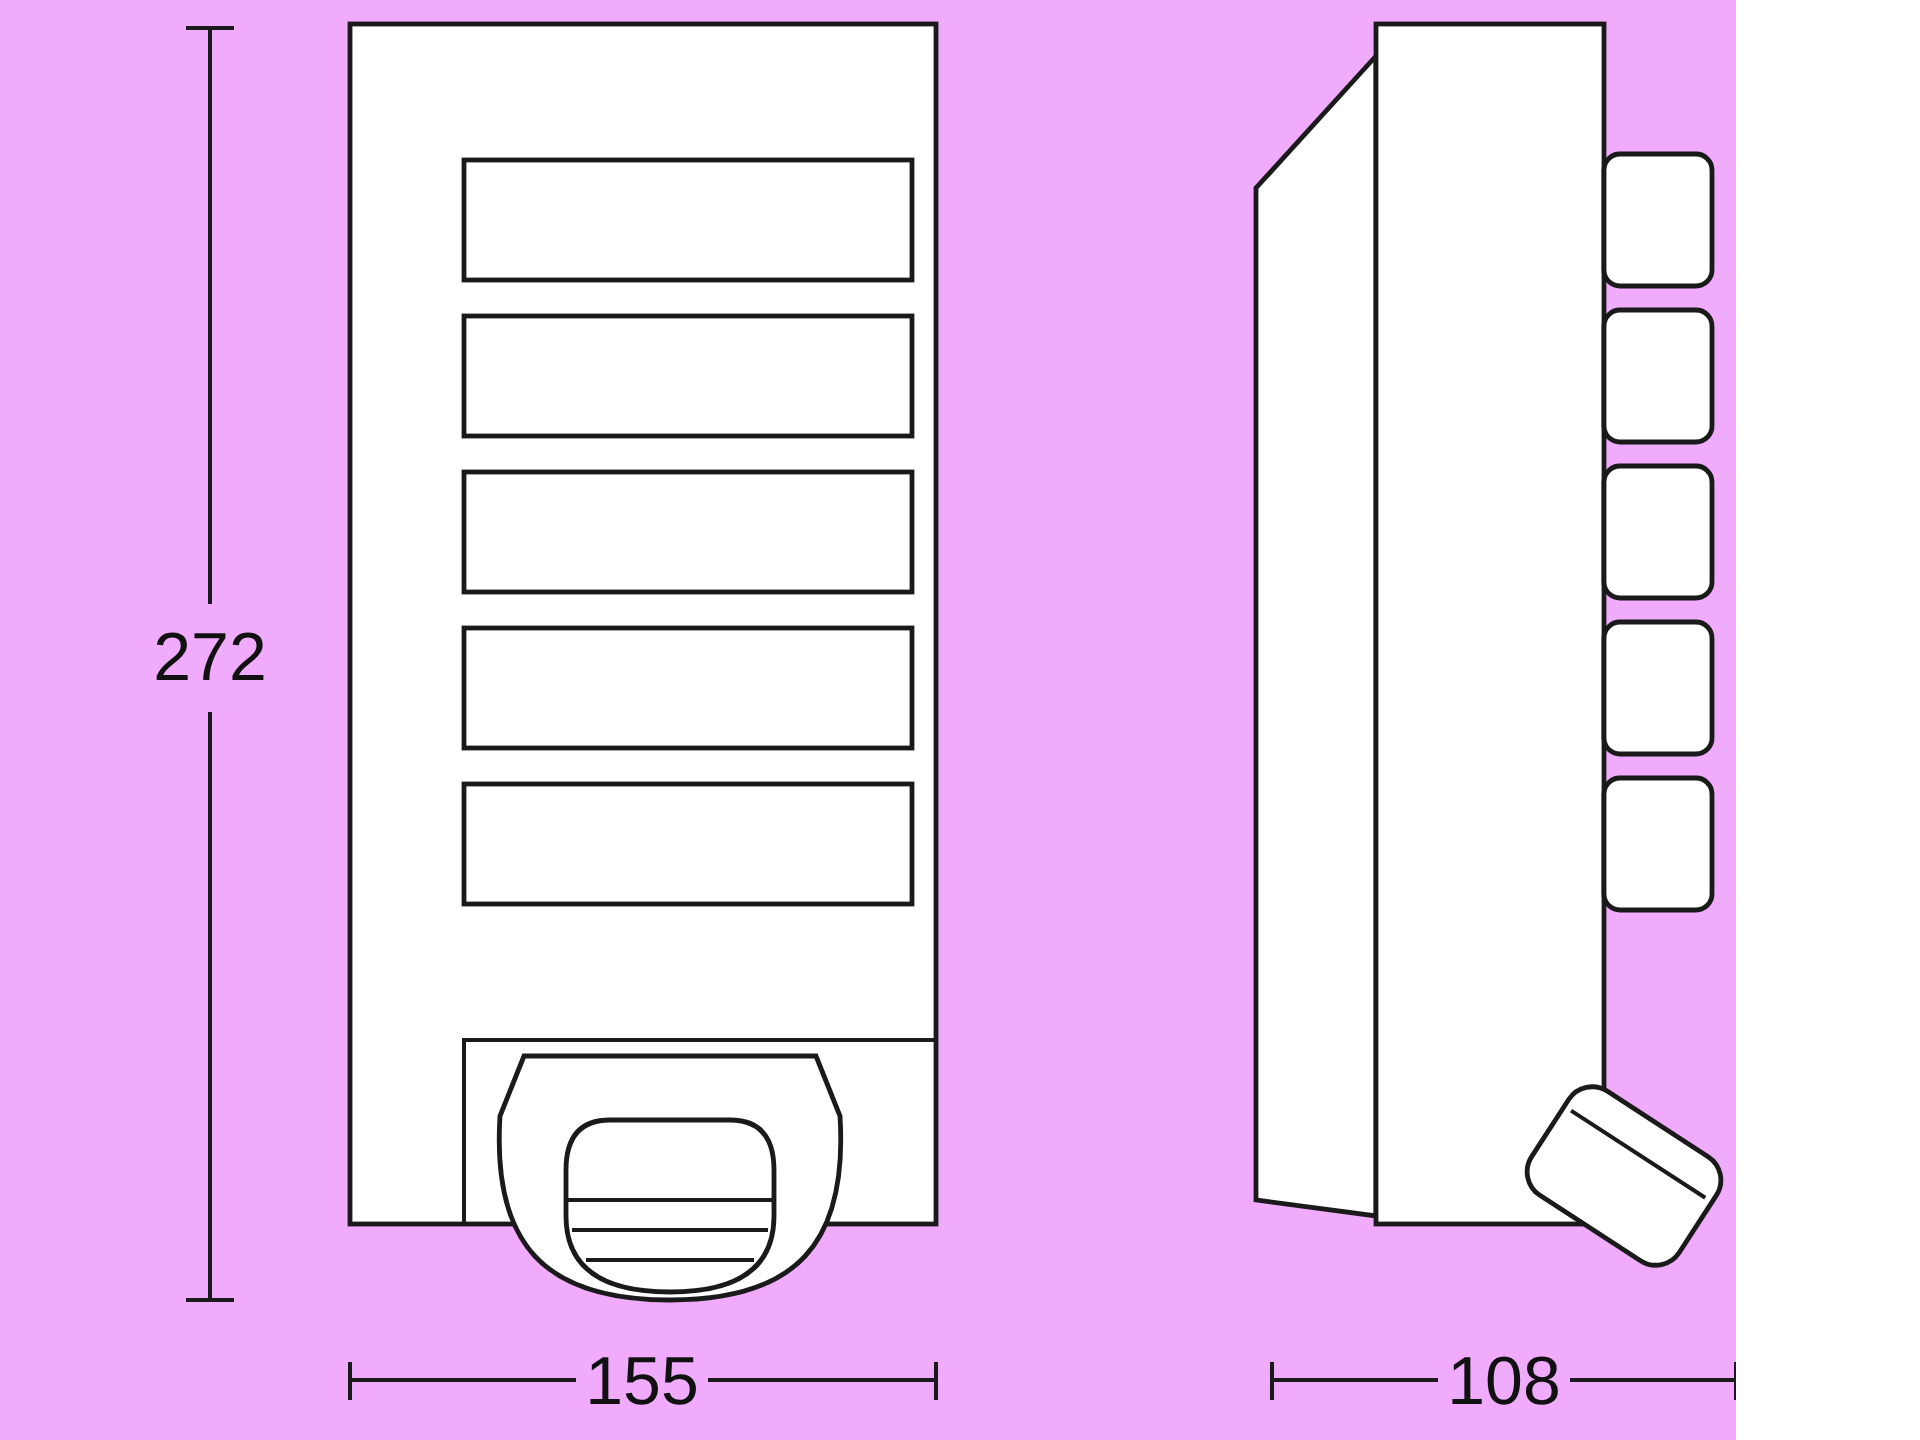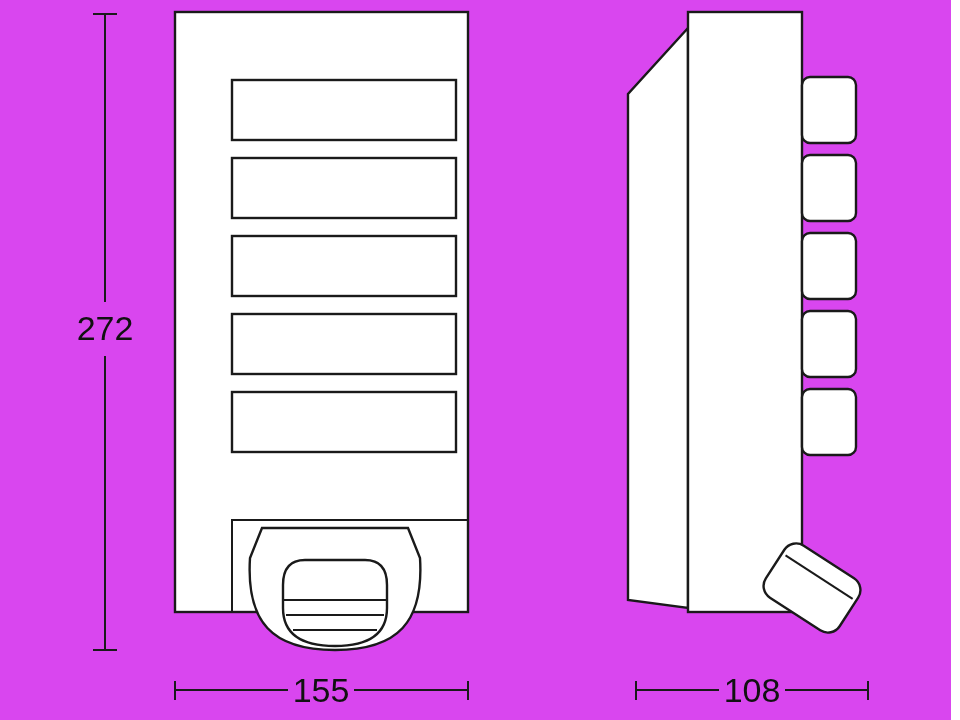--- a/index.html
+++ b/index.html
@@ -2,23 +2,23 @@
 <html><head>
 <meta charset="utf-8">
 <style>
   html, body {
     margin: 0;
     padding: 0;
     background: #ffffff;
   }
   .canvas {
     position: relative;
-    width: 951px;
+    width: 868px;
     height: 720px;
-    background: #d946ef;
+    background: #f0abfc;
     overflow: hidden;
     font-family: "Liberation Sans", sans-serif;
   }
   svg {
     display: block;
   }
   .outline {
     fill: #ffffff;
     stroke: #1a1a1a;
     stroke-width: 2.4;

